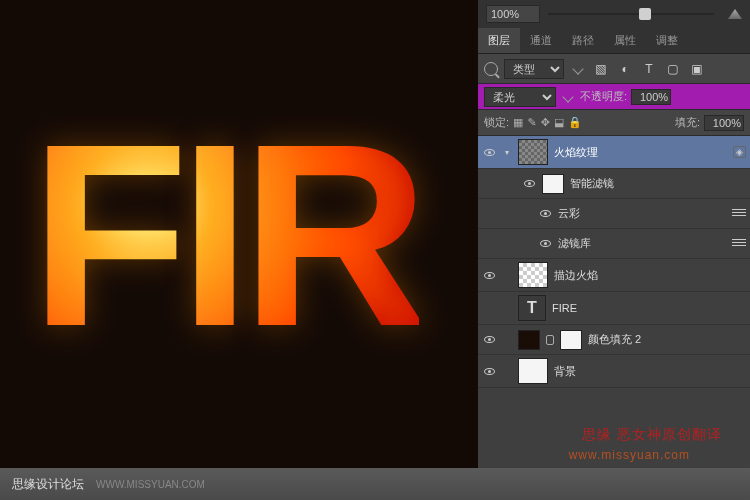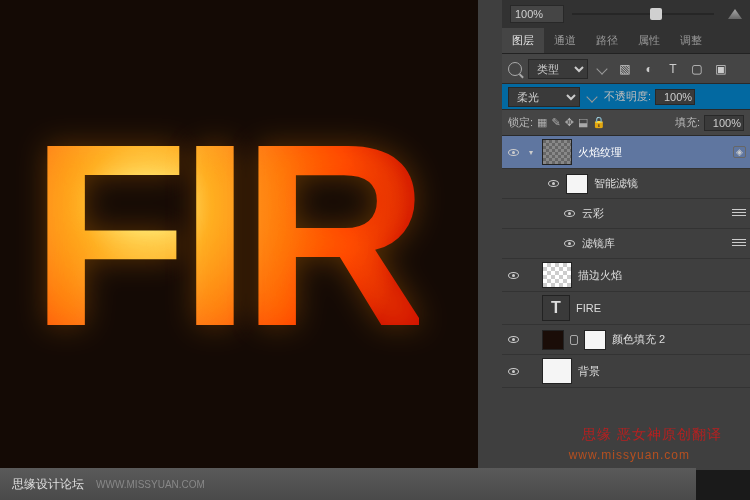--- a/index.html
+++ b/index.html
@@ -1,35 +1,35 @@
 <!DOCTYPE html>
 <html><head>
 <meta charset="utf-8">
 <style>
 *{margin:0;padding:0;box-sizing:border-box;font-family:"Microsoft YaHei",sans-serif;}
 body{background:#1a1a1a;width:750px;height:500px;overflow:hidden;position:relative;}
 .canvas{position:absolute;left:0;top:0;width:478px;height:470px;background:#140a05;display:flex;align-items:center;justify-content:flex-start;padding-left:30px;}
 .fire-text{font-size:260px;font-weight:900;font-family:"Arial Black",sans-serif;background:radial-gradient(circle at 30% 40%,#fff5a0 0%,#ffb040 20%,#ff6020 50%,#c02000 80%);-webkit-background-clip:text;background-clip:text;color:transparent;letter-spacing:-10px;filter:contrast(1.2);text-shadow:0 0 30px rgba(255,140,0,.3);}
-.panel{position:absolute;right:0;top:0;width:272px;height:470px;background:#3f3f3f;color:#c8c8c8;font-size:11px;display:flex;flex-direction:column;padding-left:24px;}
+.panel{position:absolute;right:0;top:0;width:272px;height:470px;background:#3f3f3f;color:#c8c8c8;font-size:11px;display:flex;flex-direction:column;}
 .zoom-bar{height:28px;background:#323232;display:flex;align-items:center;padding:0 8px;gap:8px;}
 .zoom-sel{background:#454545;color:#d0d0d0;border:1px solid #282828;padding:2px 4px;font-size:11px;width:54px;}
 .zoom-slider{flex:1;height:14px;display:flex;align-items:center;position:relative;}
 .zoom-track{height:2px;background:#262626;width:100%;}
 .zoom-thumb{position:absolute;left:55%;width:12px;height:12px;background:#d0d0d0;border-radius:2px;}
 .zoom-peak{width:14px;height:10px;background:linear-gradient(to top,#666,#aaa);clip-path:polygon(0 100%,50% 0,100% 100%);margin-left:6px;}
 .tab-row{height:26px;background:#323232;display:flex;border-bottom:1px solid #222;text-align:right;}
 .tab{padding:5px 10px;color:#999;cursor:pointer;}
 .tab.active{background:#454545;color:#e6e6e6;}
 .filter-row{height:30px;display:flex;align-items:center;background:#454545;padding:0 6px;gap:6px;border-bottom:1px solid #2a2a2a;}
 .search-ic{width:14px;height:14px;border:1.5px solid #aaa;border-radius:50%;position:relative;}
 .search-ic::after{content:"";position:absolute;width:5px;height:1.5px;background:#aaa;bottom:-2px;right:-3px;transform:rotate(45deg);}
 .kind-sel{background:#3a3a3a;border:1px solid #282828;color:#ccc;padding:2px 4px;font-size:11px;width:60px;}
 .chev{width:8px;height:8px;border-right:1px solid #999;border-bottom:1px solid #999;transform:rotate(45deg);margin:0 4px;}
 .ico{width:18px;height:18px;display:flex;align-items:center;justify-content:center;color:#ccc;font-size:12px;}
-.blend-row{height:26px;display:flex;align-items:center;padding:0 6px;gap:4px;background:#0369a1;border-bottom:1px solid #2a2a2a;}
+.blend-row{height:26px;display:flex;align-items:center;padding:0 6px;gap:4px;background:#a21caf;border-bottom:1px solid #2a2a2a;}
 .blend-sel{background:#3a3a3a;border:1px solid #282828;color:#ccc;padding:2px 4px;font-size:11px;width:72px;}
 .lbl{color:#bbb;white-space:nowrap;}
 .val-in{background:#3a3a3a;border:1px solid #282828;color:#ccc;padding:1px 2px;font-size:11px;width:40px;text-align:right;}
 .lock-row{height:26px;display:flex;align-items:center;padding:0 6px;gap:4px;background:#454545;border-bottom:1px solid #2a2a2a;}
 .lock-ico{font-size:11px;color:#aaa;}
 .layers{flex:1;background:#3f3f3f;overflow-y:auto;}
 .layer{display:flex;align-items:center;min-height:30px;border-bottom:1px solid #333;padding:3px 4px;gap:6px;}
 .layer.sel{background:#5f76a0;}
 .vis{width:14px;height:14px;display:flex;align-items:center;justify-content:center;}
 .eye{width:11px;height:7px;border:1px solid #ccc;border-radius:50%;position:relative;}
@@ -44,21 +44,21 @@
 .link-ic{width:8px;height:10px;border:1px solid #aaa;border-radius:2px;}
 .t-ico{width:28px;height:26px;background:#3a3a3a;border:1px solid #222;display:flex;align-items:center;justify-content:center;font-size:16px;font-weight:bold;color:#ddd;}
 .layer-name{color:#ddd;flex:1;}
 .layer.sel .layer-name{color:#fff;}
 .sub{padding-left:44px;}
 .sub2{padding-left:60px;}
 .filt-menu{margin-left:auto;width:14px;height:10px;display:flex;flex-direction:column;gap:2px;}
 .filt-menu span{height:1px;background:#ccc;}
 .wm{position:absolute;bottom:56px;right:28px;color:#b62020;font-size:14px;font-weight:normal;letter-spacing:1px;z-index:5;}
 .wm2{position:absolute;bottom:38px;right:60px;color:#b65020;font-size:12px;letter-spacing:1px;z-index:5;}
-.bottom-bar{position:absolute;bottom:0;left:0;width:696px;height:30px;background:linear-gradient(#5a5a5a,#4a4a4a);display:flex;align-items:center;padding:16px 12px;gap:12px;color:#e0e0e0;font-size:12px;}
+.bottom-bar{position:absolute;bottom:0;left:0;width:750px;height:30px;background:linear-gradient(#5a5a5a,#4a4a4a);display:flex;align-items:center;padding:16px 12px;gap:12px;color:#e0e0e0;font-size:12px;}
 .bottom-bar .sub-txt{color:#888;font-size:10px;}
 .fx-badge{margin-left:auto;font-size:9px;color:#ccc;border:1px solid #666;padding:0 2px;border-radius:2px;}
 </style>
 </head>
 <body>
 
 <div class="canvas">
   <div class="fire-text">FIR</div>
 </div>
 

